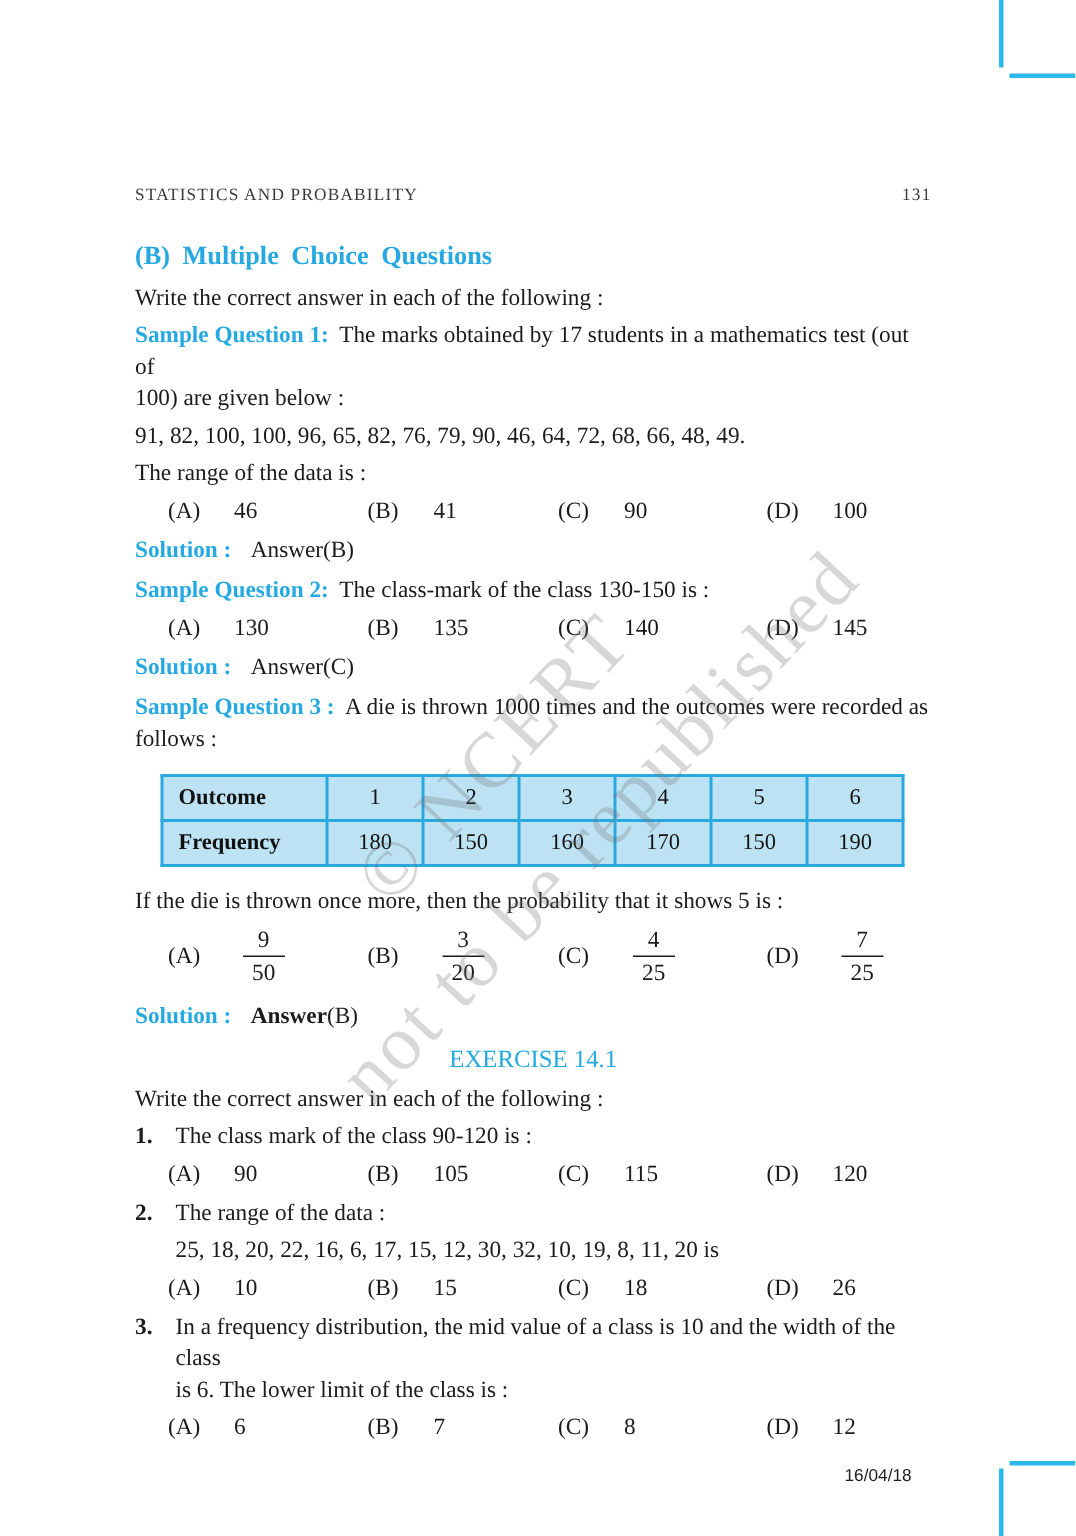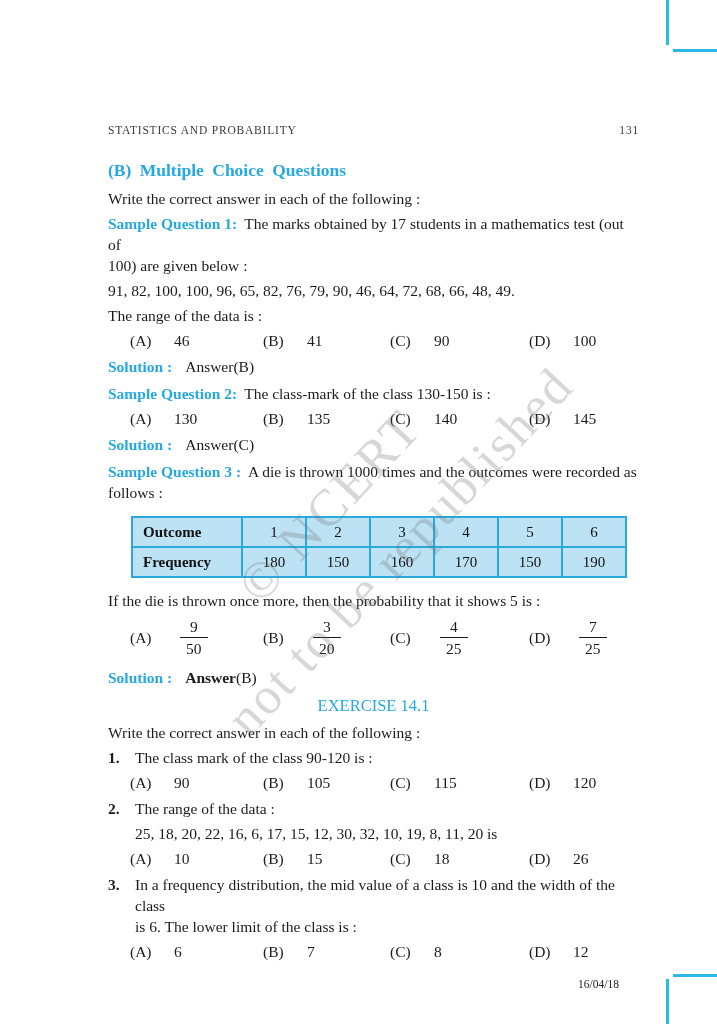--- a/index.html
+++ b/index.html
@@ -2,21 +2,21 @@
 <html><head>
 <meta charset="utf-8">
 <style>
   html,body { margin:0; padding:0; background:#ffffff; }
   .page {
     position:relative; width:717px; height:1024px; background:#ffffff;
     font-family:"Liberation Serif","DejaVu Serif",serif; color:#1b1b1b;
     overflow:hidden;
   }
   .content {
-    position:absolute; left:108px; top:120px; width:531px;
+    position:absolute; left:90px; top:120px; width:531px;
     font-size:15.5px; line-height:21px; z-index:1;
   }
   
   .running { display:flex; justify-content:space-between; align-items:baseline;
     font-size:11.5px; letter-spacing:0.8px; color:#3a3a3a; margin-bottom:18px; }
   
   .sec-head { color:#26a9e0; font-weight:bold; font-size:17.5px; line-height:22px;
     word-spacing:4px; margin:0 0 7px; }
   .ex-head { color:#26a9e0; font-weight:normal; font-size:16.5px; text-align:center;
     margin:7px 0 6px; }
@@ -31,31 +31,31 @@
   .opts.fr .okey { width:50px; }
   .frac { display:inline-block; text-align:center; line-height:19px; }
   .frac .num { display:block; padding:0 6px 1px; }
   .frac .den { display:block; border-top:1.5px solid #1b1b1b; padding:1px 6px 0; }
   
   .sol { margin:0 0 6px; }
   .sol .sol-label { color:#26a9e0; font-weight:bold; margin-right:13px; }
   .sol .sol-word { }
   .sol .sol-word.bold { font-weight:bold; }
   
-  .freq-table { border-collapse:collapse; margin:13px 0 12px 23px; }
+  .freq-table { border-collapse:collapse; margin:13px 0 12px 17px; }
   .freq-table td { border:2px solid #2aa9df; background:#bce2f4; width:60px;
     height:26px; text-align:center; font-size:15px; color:#111; }
   .freq-table td.th { width:97px; text-align:left; padding-left:10px; font-weight:bold; }
   
   .q { padding-left:27px; margin:0 0 4px; }
   .qnum { display:inline-block; width:27px; margin-left:-27px; font-weight:bold; }
   .q-sub { margin:0 0 4px 27px; }
   
-  .footer-date { position:absolute; left:578px; top:978px;
-    font-family:Liberation Serif, serif; font-size:11.5px; color:#222; }
+  .footer-date { position:absolute; left:563px; top:978px;
+    font-family:Liberation Sans, sans-serif; font-size:11.5px; color:#222; }
   
   .crop { position:absolute; background:#2bb8ea; z-index:4; }
   .crop.tv { left:666px; top:0; width:3px; height:45px; }
   .crop.th { left:673px; top:49px; width:44px; height:3px; }
   .crop.bv { left:666px; top:979px; width:3px; height:45px; }
   .crop.bh { left:673px; top:974px; width:44px; height:3px; }
   
   .wm { position:absolute; color:rgba(110,110,110,0.28); white-space:nowrap;
     line-height:1; pointer-events:none; z-index:3;
     font-family:"Liberation Serif","DejaVu Serif",serif; }

